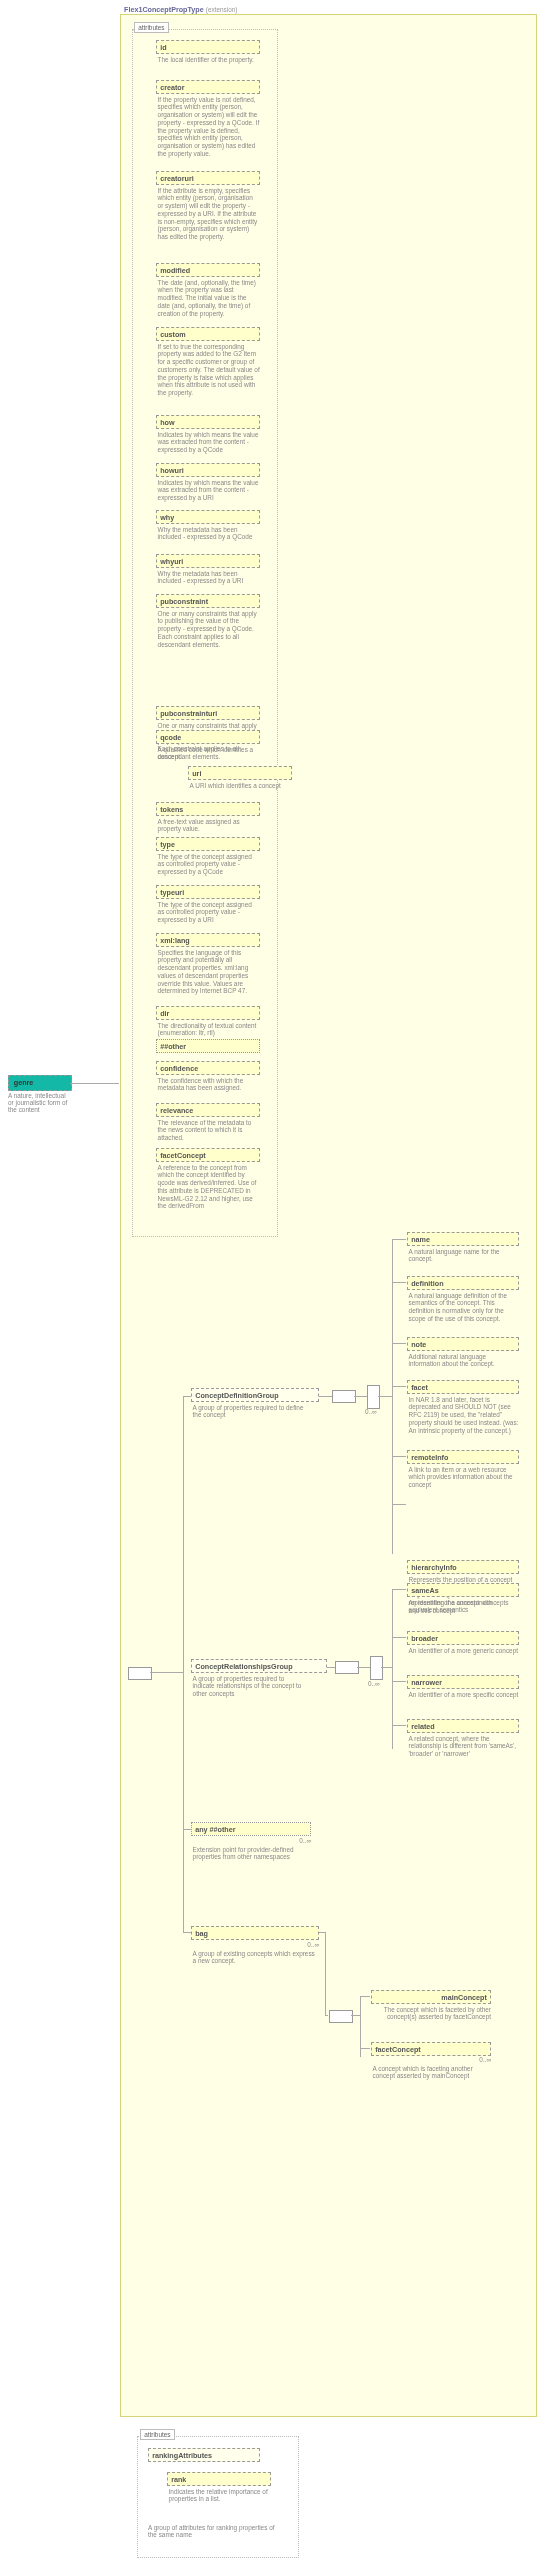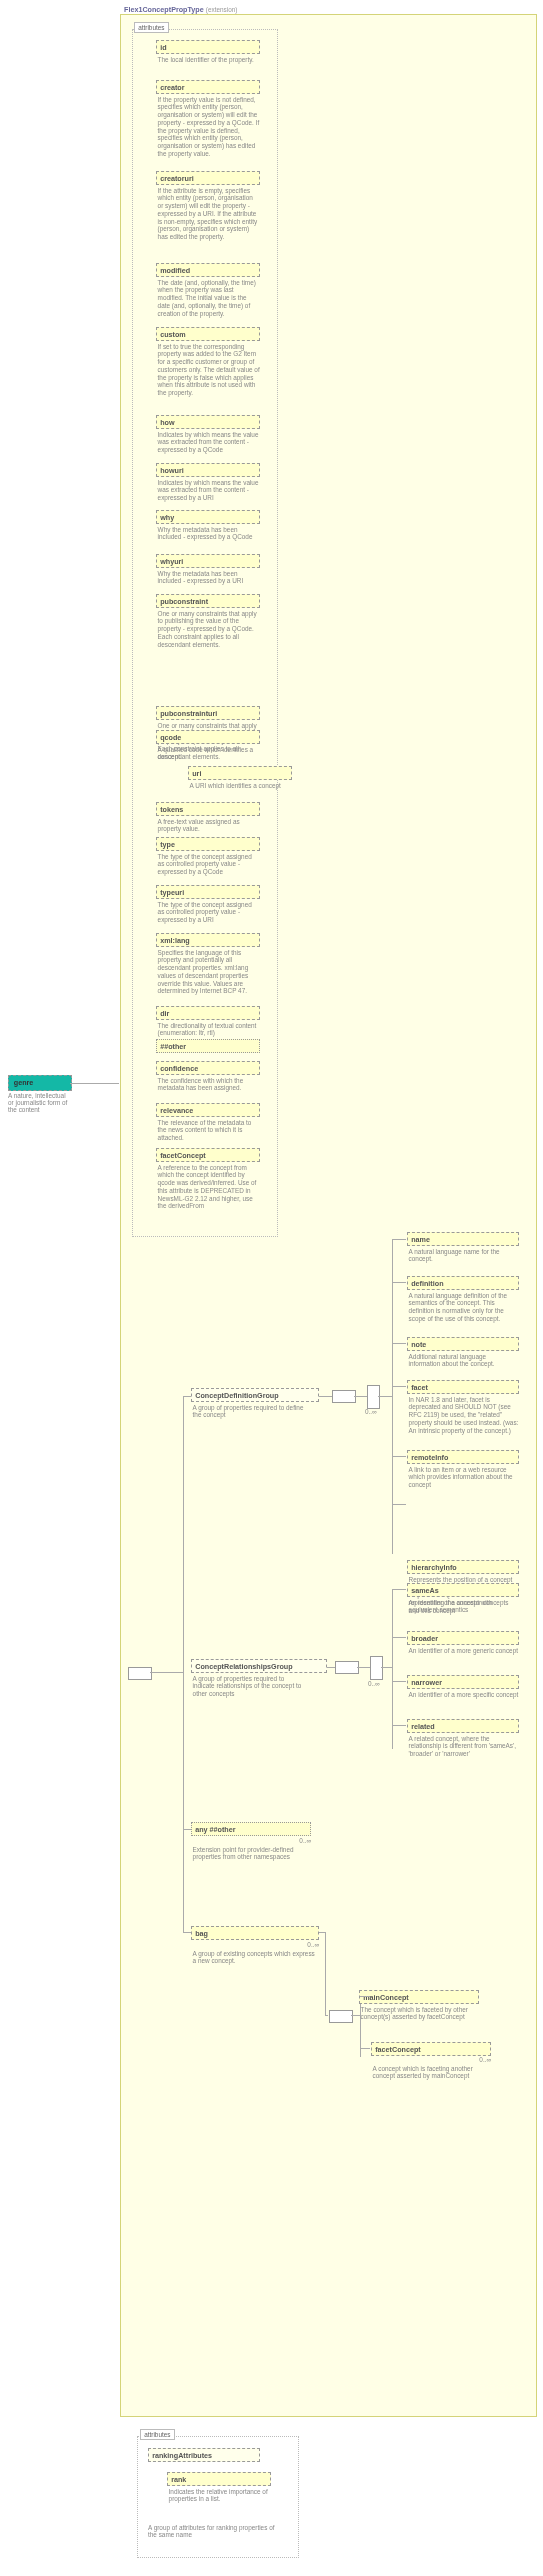--- a/index.html
+++ b/index.html
@@ -244,21 +244,21 @@
   </div>
 
   <div class="octseq" style="left:329px;top:2010px"></div>
   <div class="ln" style="left:319px;top:1932px;width:6.4px;height:0.8px"></div>
   <div class="ln" style="left:325px;top:1932px;width:0.8px;height:83px"></div>
   <div class="ln" style="left:325px;top:2015px;width:3.2px;height:0.8px"></div>
   <div class="ln" style="left:351px;top:2015px;width:9.6px;height:0.8px"></div>
   <div class="ln" style="left:360px;top:1996px;width:0.8px;height:61px"></div>
 
   <div id="bag-children">
-      <div class="el" style="left: 359px; top: 1990px; width: 120px;">
+      <div class="el" style="left: 371px; top: 1990px; width: 120px; text-align: right;">
         <div class="lbl dash">mainConcept</div>
         <div class="txt">The concept which is faceted by other concept(s) asserted by facetConcept</div>
       </div>
       <div class="ln" style="left: 360px; top: 1996px; width: 10.4px; height: 0.8px;"></div>
       <div class="el" style="left: 371px; top: 2042px; width: 120px;">
         <div class="lbl dash">facetConcept</div>
         <div class="card" style="position: static; text-align: right;">0..∞</div>
         <div class="txt">A concept which is faceting another concept asserted by mainConcept</div>
       </div>
       <div class="ln" style="left: 360px; top: 2048px; width: 10.4px; height: 0.8px;"></div>

